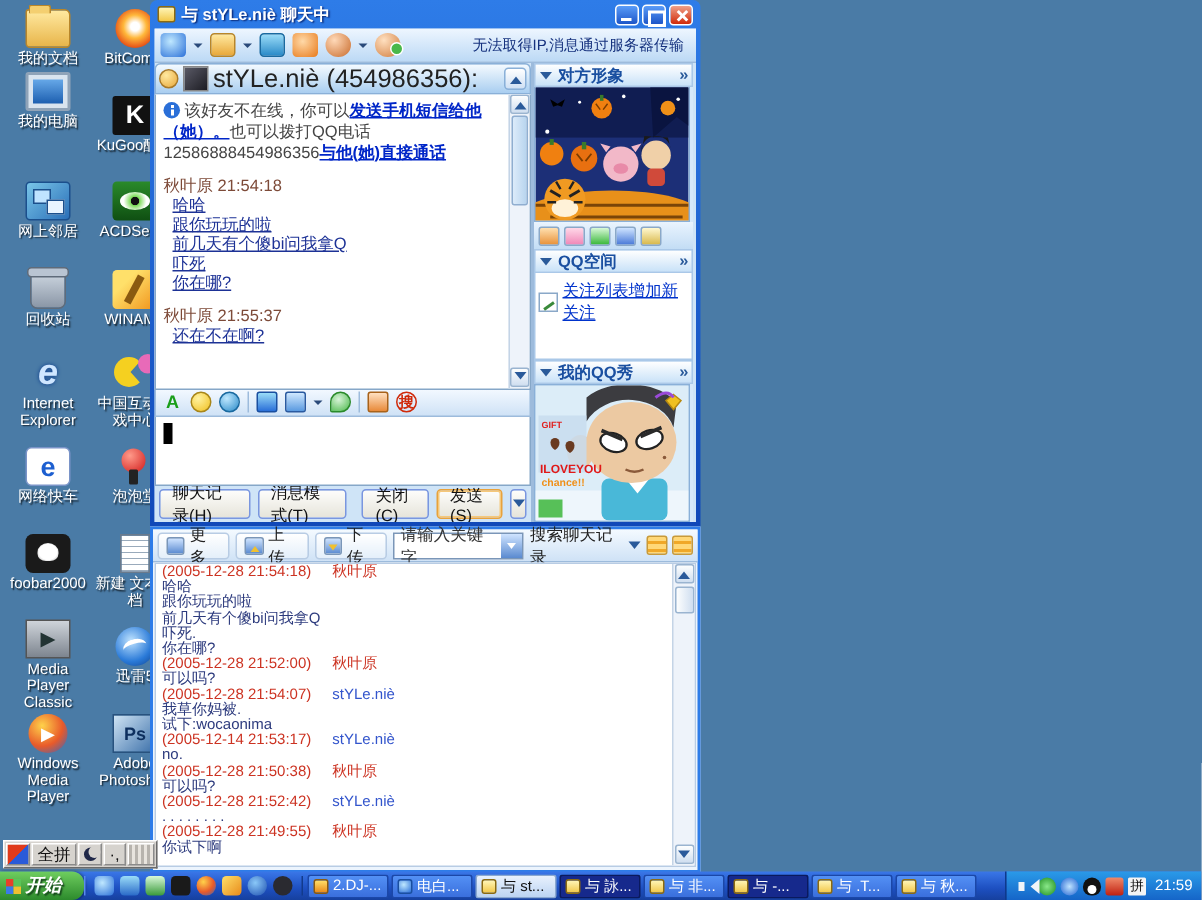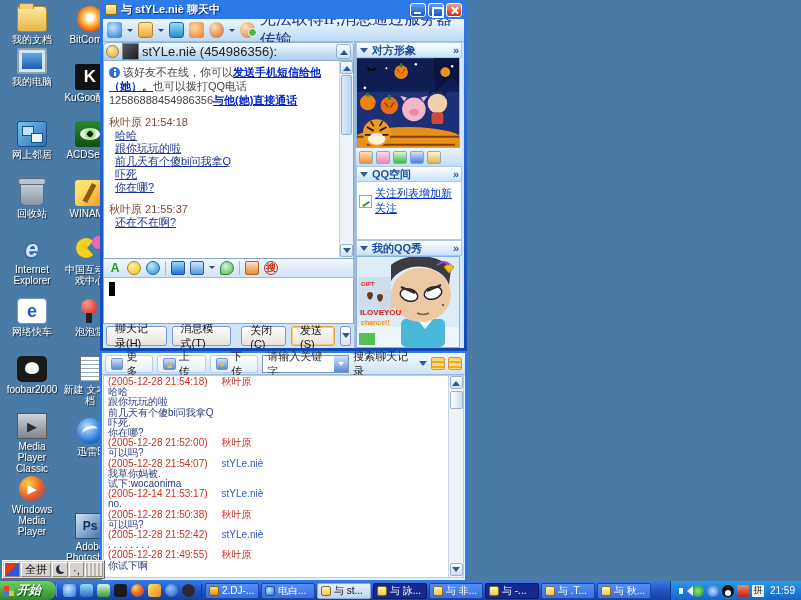--- a/index.html
+++ b/index.html
@@ -34,21 +34,21 @@
 .i-wamp::before{content:"";position:absolute;left:12px;top:3px;width:5px;height:20px;background:#8a5a10;transform:rotate(28deg);}
 .i-pac{background:transparent;}
 .i-pac::before{content:"";position:absolute;left:1px;top:2px;width:20px;height:20px;background:#f5d020;border-radius:50%;clip-path:polygon(0 0,100% 0,55% 50%,100% 100%,0 100%);}
 .i-pac::after{content:"";position:absolute;right:0;top:0;width:13px;height:13px;background:#e86ab8;border-radius:50%;}
 .i-joy{background:transparent;}
 .i-joy::before{content:"";position:absolute;left:6px;top:1px;width:16px;height:16px;background:radial-gradient(circle at 35% 30%,#ff9a8a,#d01818);border-radius:50%;}
 .i-joy::after{content:"";position:absolute;left:11px;top:15px;width:6px;height:10px;background:#222;border-radius:1px;}
 .i-txt{background:repeating-linear-gradient(#fff 0 3px,#9ab 3px 4px);border:1px solid #6a7a8c;width:20px;}
 .i-xl{background:radial-gradient(circle at 40% 35%,#bfe3ff,#2a7ad8 60%,#0d3f8c);border-radius:50%;width:26px;}
 .i-xl::before{content:"";position:absolute;left:5px;top:8px;width:16px;height:8px;border-top:3px solid #fff;border-radius:50%;transform:rotate(-15deg);}
-.i-ps{background:linear-gradient(135deg,#cfe4f4,#3a6ea8);border:1px solid #28527e;color:#0d2f5e;font-size:12px;margin-top:37px;}
+.i-ps{background:linear-gradient(135deg,#cfe4f4,#3a6ea8);border:1px solid #28527e;color:#0d2f5e;font-size:12px;}
 
 
 .xpwin{position:absolute;background:linear-gradient(#2e7ce8,#1048b8);border-radius:5px 5px 0 0;padding:0 3px 3px;}
 .titlebar{height:19px;display:flex;align-items:center;gap:4px;color:#fff;font-weight:bold;font-size:11px;padding:0 2px;text-shadow:1px 1px 1px #0a2a7a;}
 .tb-note-icon{width:12px;height:11px;background:linear-gradient(#fff6b8,#f2c84a);border:1px solid #8a6a12;border-radius:2px;}
 .tb-btns{margin-left:auto;display:flex;gap:2px;}
 .tbtn{width:16px;height:14px;border:1px solid #fff;border-radius:3px;background:linear-gradient(#5a9cf8,#1d55c8);position:relative;}
 .tbtn.close{background:linear-gradient(#f0a088,#d02a0a);}
 .tbtn.min::after{content:"";position:absolute;left:3px;bottom:2px;width:7px;height:2px;background:#fff;}
 .tbtn.max::after{content:"";position:absolute;left:3px;top:3px;width:8px;height:7px;border:2px solid #fff;}
@@ -62,27 +62,27 @@
 .chat-toolbar{height:23px;display:flex;align-items:center;gap:5px;padding:0 4px;background:linear-gradient(#eef6ff,#bcd9f5);border-bottom:1px solid #9dbbdc;}
 .ct-icon{width:17px;height:16px;border-radius:3px;position:relative;}
 .ci-cam{background:radial-gradient(circle at 40% 35%,#bfe8ff,#2a6fd8);}
 .ci-file{background:linear-gradient(#ffe9a0,#e8a83a);border:1px solid #b8862a;}
 .ci-app{background:linear-gradient(#9adcf8,#2a8ac8);border:1px solid #1a6aa0;}
 .ci-music{background:radial-gradient(circle at 40% 35%,#ffd9a8,#e87a1a);}
 .ci-voice{background:radial-gradient(circle at 35% 30%,#ffd9b8,#c86a2a);border-radius:50%;}
 .ci-add{background:radial-gradient(circle at 35% 30%,#ffe0c0,#d07a3a);border-radius:50%;}
 .ci-add::after{content:"";position:absolute;right:-2px;bottom:1px;width:7px;height:7px;background:#4ab84a;border-radius:50%;border:1px solid #fff;}
 .drop{width:0;height:0;border:3px solid transparent;border-top-color:#2a4a7a;margin-top:3px;}
-.chat-status{margin-left:auto;color:#16327e;font-size:16px;padding-right:4px;font-family:Liberation Serif, serif;}
+.chat-status{margin-left:auto;color:#16327e;font-size:10px;padding-right:4px;}
 .chat-main{display:flex;height:306px;}
 .chat-left{width:253px;display:flex;flex-direction:column;border-right:2px solid #9dbbdc;}
 .nickbar{height:21px;background:linear-gradient(#f4faff,#a9cef0);border:1px solid #8ab0d8;border-radius:4px 4px 0 0;display:flex;align-items:center;gap:3px;padding:0 2px;}
 .qqface-icon{width:13px;height:13px;border-radius:50%;background:radial-gradient(circle at 35% 30%,#ffe9a0,#e8a83a);border:1px solid #a87a2a;}
 .peer-avatar{width:17px;height:17px;background:linear-gradient(135deg,#5a5a66,#1d1d24);border:1px solid #888;}
-.peer-name{color:#222;font-size:13px;}
+.peer-name{color:#222;font-size:17px;}
 .scrolltop-btn{margin-left:auto;width:15px;height:15px;background:linear-gradient(#fff,#cfe0f4);border:1px solid #8ab0d8;border-radius:3px;display:flex;align-items:center;justify-content:center;}
 .tri-up{width:0;height:0;border:4px solid transparent;border-bottom:5px solid #2a5a9a;margin-top:-3px;}
 .tri-down{width:0;height:0;border:4px solid transparent;border-top:5px solid #2a5a9a;margin-bottom:-3px;}
 .msg-area{height:216px;background:#fff;border:1px solid #86a7c8;border-top:none;position:relative;padding:4px 16px 2px 5px;overflow:hidden;}
 .msg-scroll{position:absolute;right:0;top:0;bottom:0;width:14px;background:#eef3fa;border-left:1px solid #c4d4e6;display:flex;flex-direction:column;align-items:center;}
 .sbtn{width:13px;height:13px;background:linear-gradient(#fdfefe,#cfdef0);border:1px solid #9ab4d0;border-radius:2px;display:flex;align-items:center;justify-content:center;}
 .msg-scroll .thumb{width:11px;height:60px;background:linear-gradient(90deg,#dcebfa,#b8d4ee);border:1px solid #90aed0;border-radius:2px;margin:1px 0 auto;}
 .info-line{color:#444;line-height:14px;}
 .info-icon{display:inline-block;width:11px;height:11px;border-radius:50%;background:#2a6fd8;position:relative;vertical-align:-2px;margin-right:3px;}
 .info-icon::before{content:"";position:absolute;left:4.5px;top:2px;width:2px;height:2px;background:#fff;}

